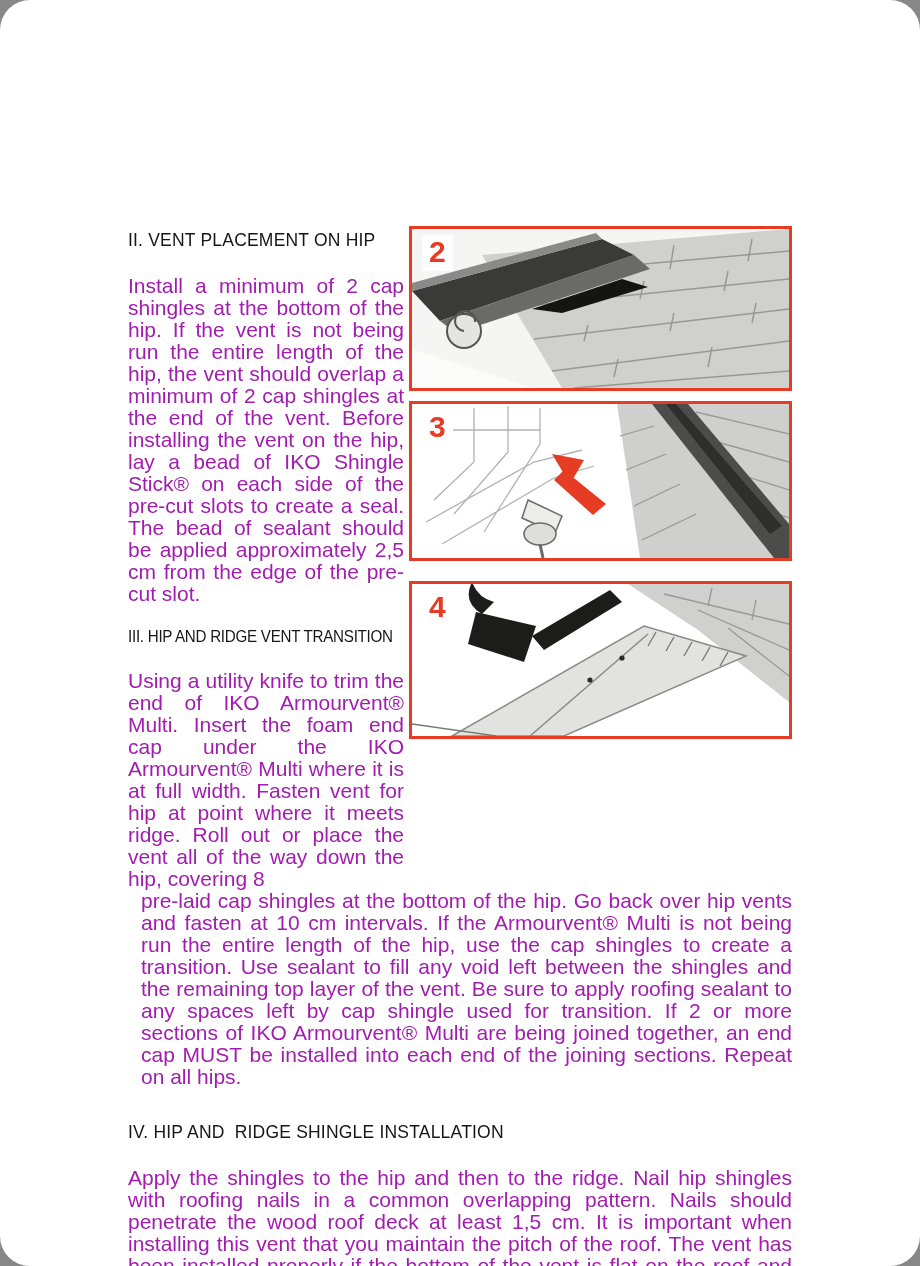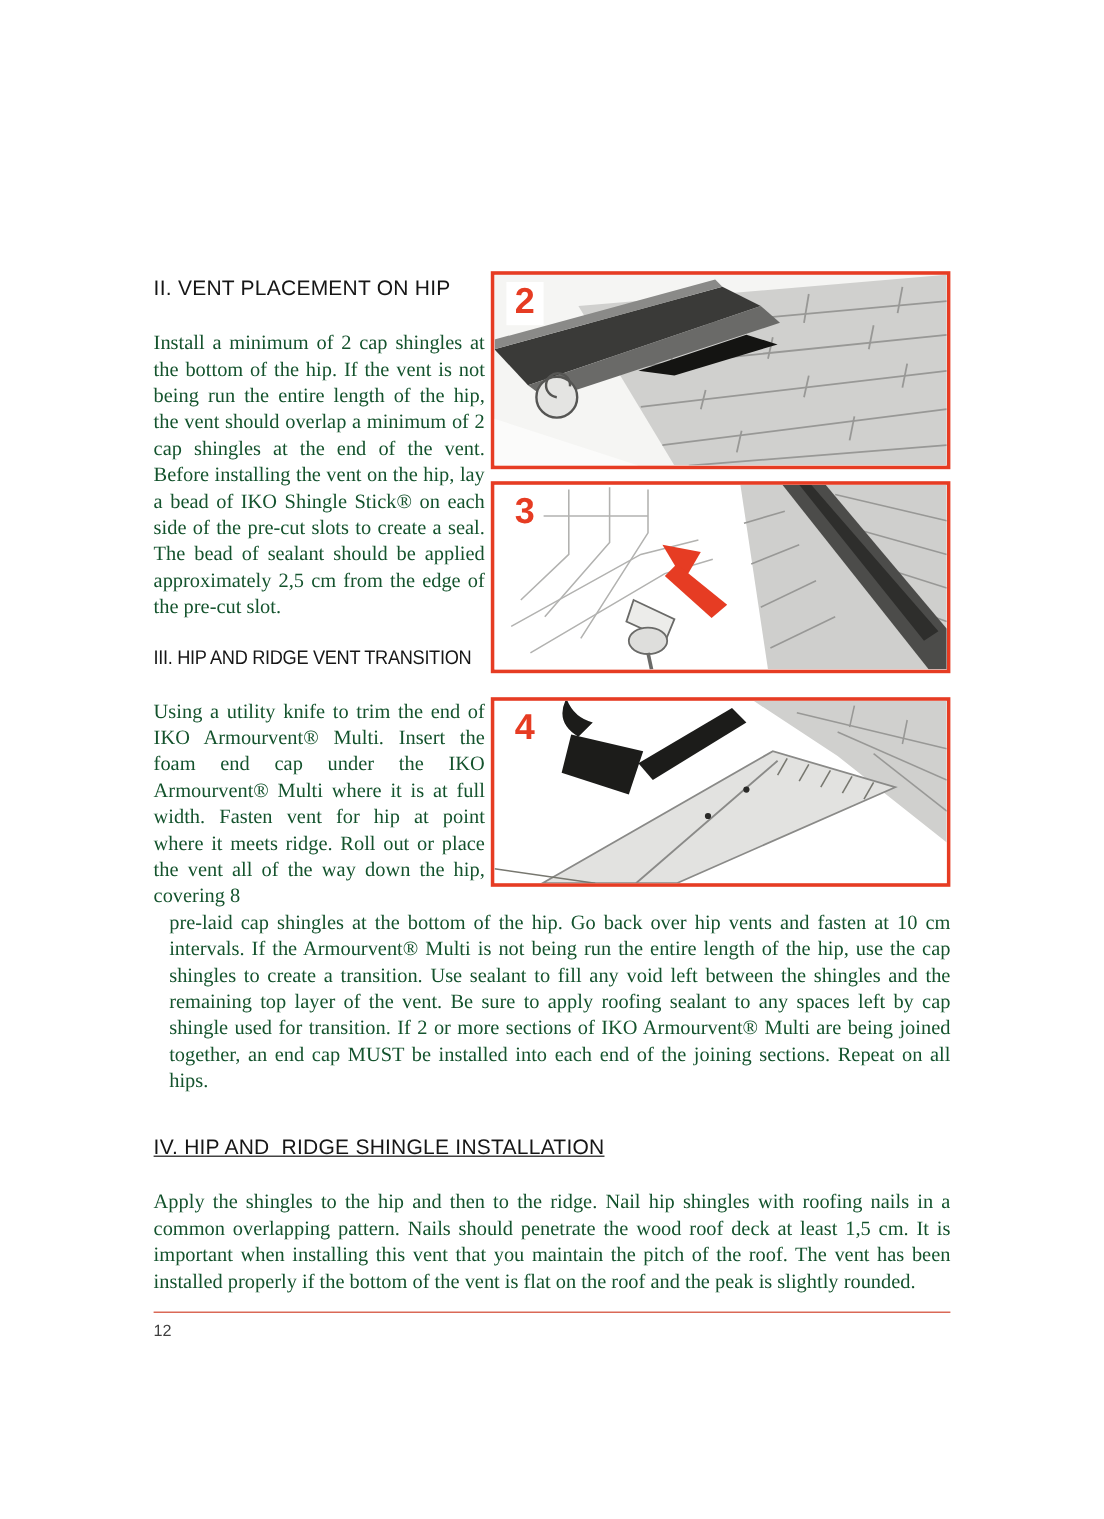--- a/index.html
+++ b/index.html
@@ -5,20 +5,21 @@
   * { margin: 0; padding: 0; box-sizing: border-box; }
   html, body { background: #888; }
   body { font-family: "Liberation Sans", "DejaVu Sans", sans-serif; }
   .page {
     position: relative;
     width: 920px; height: 1266px;
     margin: 0 auto;
     background: #ffffff;
     color: #1c1c1c;
     overflow: hidden;
+    border-radius: 30px;
   }
   .content { padding: 226px 128px 0 128px; }
   .two-col { display: flex; align-items: flex-start; }
   .left-col { width: 276px; margin-right: 5px; flex: none; }
   .right-col { width: 383px; flex: none; }
 
   .sec {
     font-size: 17.5px;
     font-weight: 400;
     letter-spacing: 0.2px;
@@ -29,28 +30,27 @@
   .sec-3 {
     margin: 22px 0 24px 0;
     white-space: nowrap;
     font-size: 16.5px;
     letter-spacing: -0.3px;
     transform: scaleX(0.92);
     transform-origin: left center;
     font-weight: 700;
   }
   .sec-3, .sec-2 { font-weight: 400; }
-  .sec-4 { margin: 34px 0 24px 0; text-decoration: underline; }
+  .sec-4 { margin: 34px 0 24px 0; }
 
   p.body {
-    font-size: 17px;
+    font-size: 21px;
     line-height: 22px;
     text-align: justify;
-    color: #14532d;
-    font-family: Liberation Serif, serif;
+    color: #a21caf;
   }
   p.full { margin-top: 0; margin-left: 13px; }
 
   .fig {
     position: relative;
     width: 383px;
     border: 3px solid #e63c23;
     background: #ffffff;
     overflow: hidden;
   }

